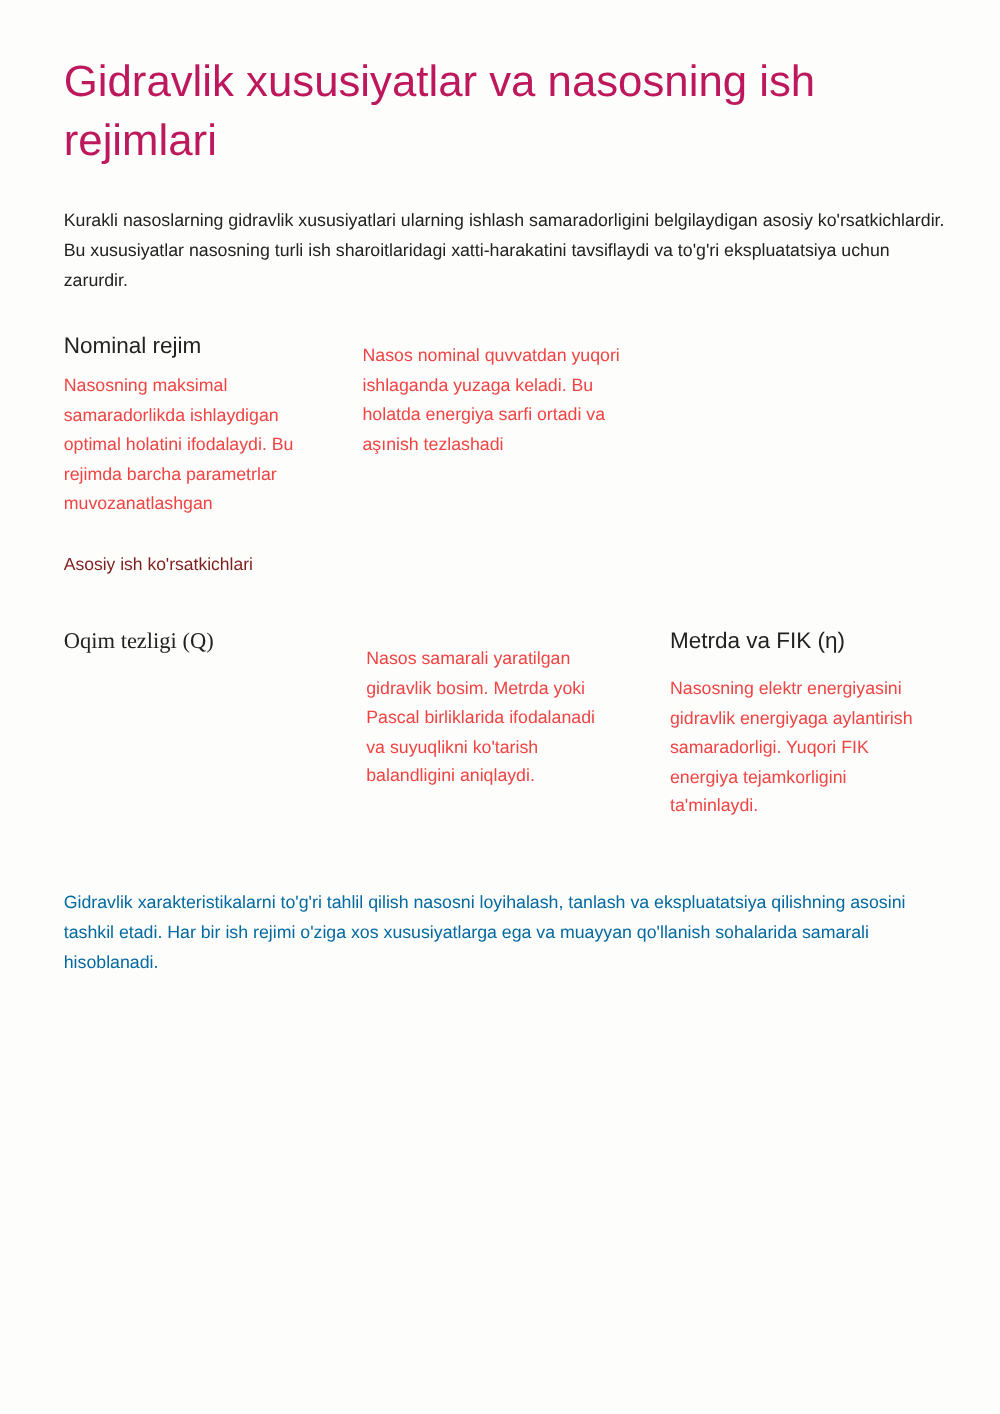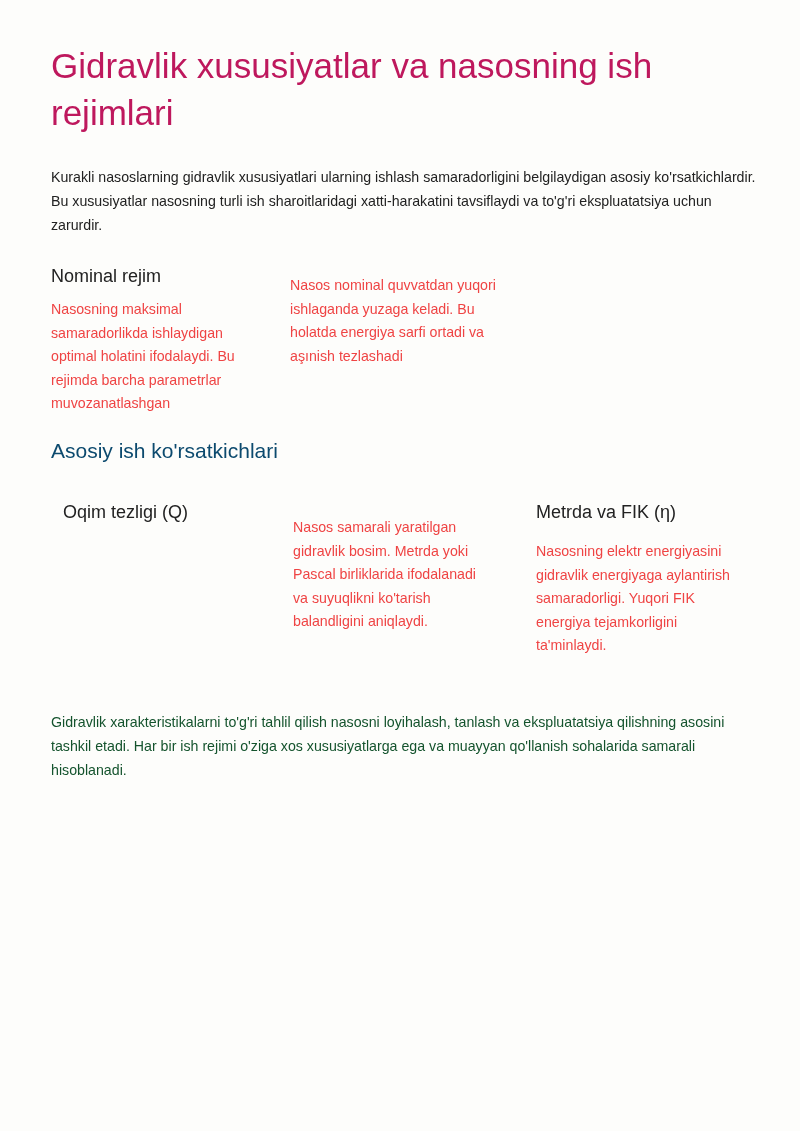--- a/index.html
+++ b/index.html
@@ -70,39 +70,39 @@
     .row1 .c1 { left: 0; width: 205px; }
     .row1 .c2 { left: 239px; width: 220px; }
     .row1 .c3 { left: 477px; width: 225px; }
 
     h2.section {
       position: absolute;
       top: 437px;
       left: 0;
       margin: 0;
       font-weight: normal;
-      font-size: 21px;
+      font-size: 14px;
       line-height: 28px;
-      color: #0c4a6e;
+      color: #7f1d1d;
     }
     .row2 { top: 500px; }
     .row2 .col p { margin-top: 16px; }
-    .row2 .c1 { left: 12px; width: 200px; }
+    .row2 .c1 { left: 0; width: 200px; font-family: Liberation Serif, serif; }
     .row2 .c2 { left: 242px; width: 200px; }
     .row2 .c3 { left: 485px; width: 215px; }
 
     p.outro {
       position: absolute;
       top: 710px;
       left: 0;
       width: 705px;
       margin: 0;
       font-size: 14.2px;
       line-height: 24px;
-      color: #14532d;
+      color: #0369a1;
     }
   </style>
 </head>
 <body>
 
 <div class="page">
   <h1 class="title">Gidravlik xususiyatlar va nasosning ish rejimlari</h1>
 
   <p class="intro">Kurakli nasoslarning gidravlik xususiyatlari ularning ishlash samaradorligini belgilaydigan asosiy ko'rsatkichlardir. Bu xususiyatlar nasosning turli ish sharoitlaridagi xatti-harakatini tavsiflaydi va to'g'ri ekspluatatsiya uchun zarurdir.</p>
 

